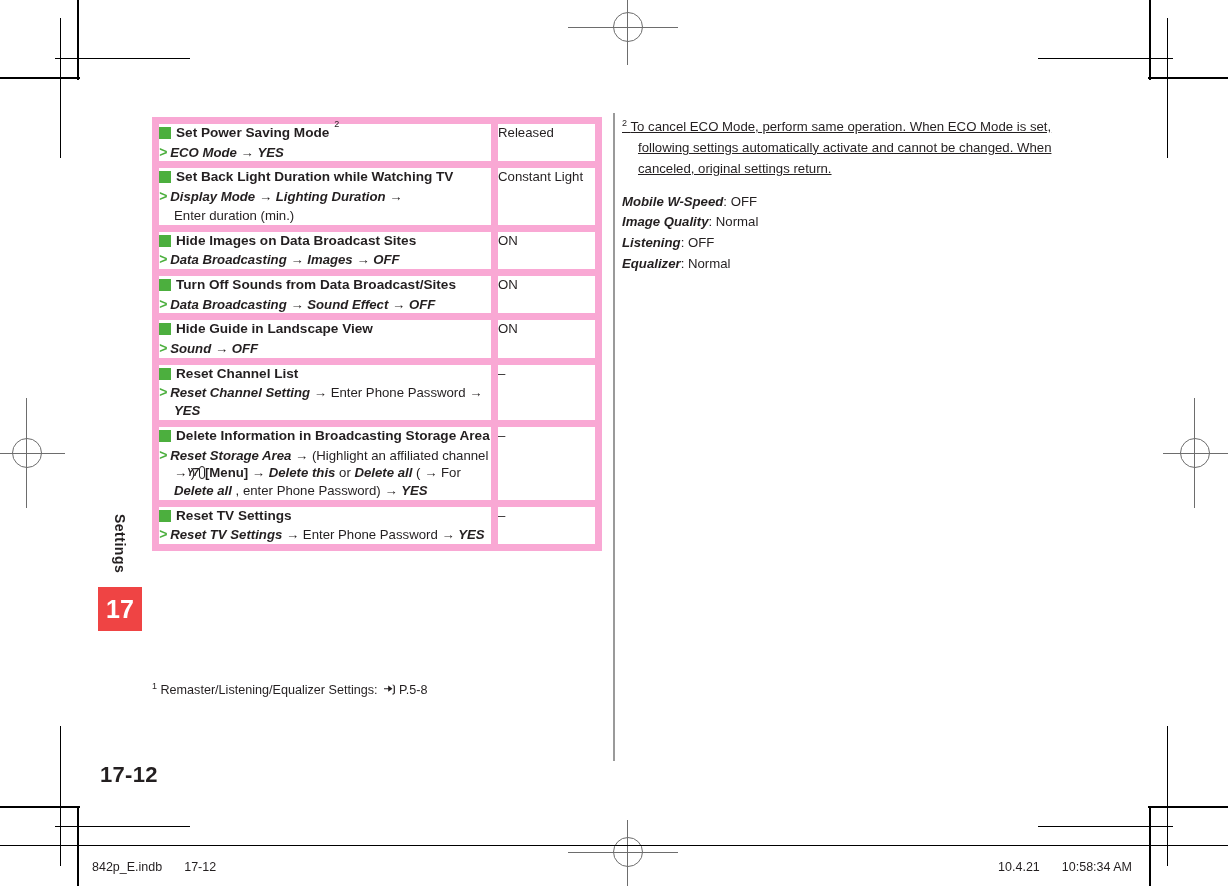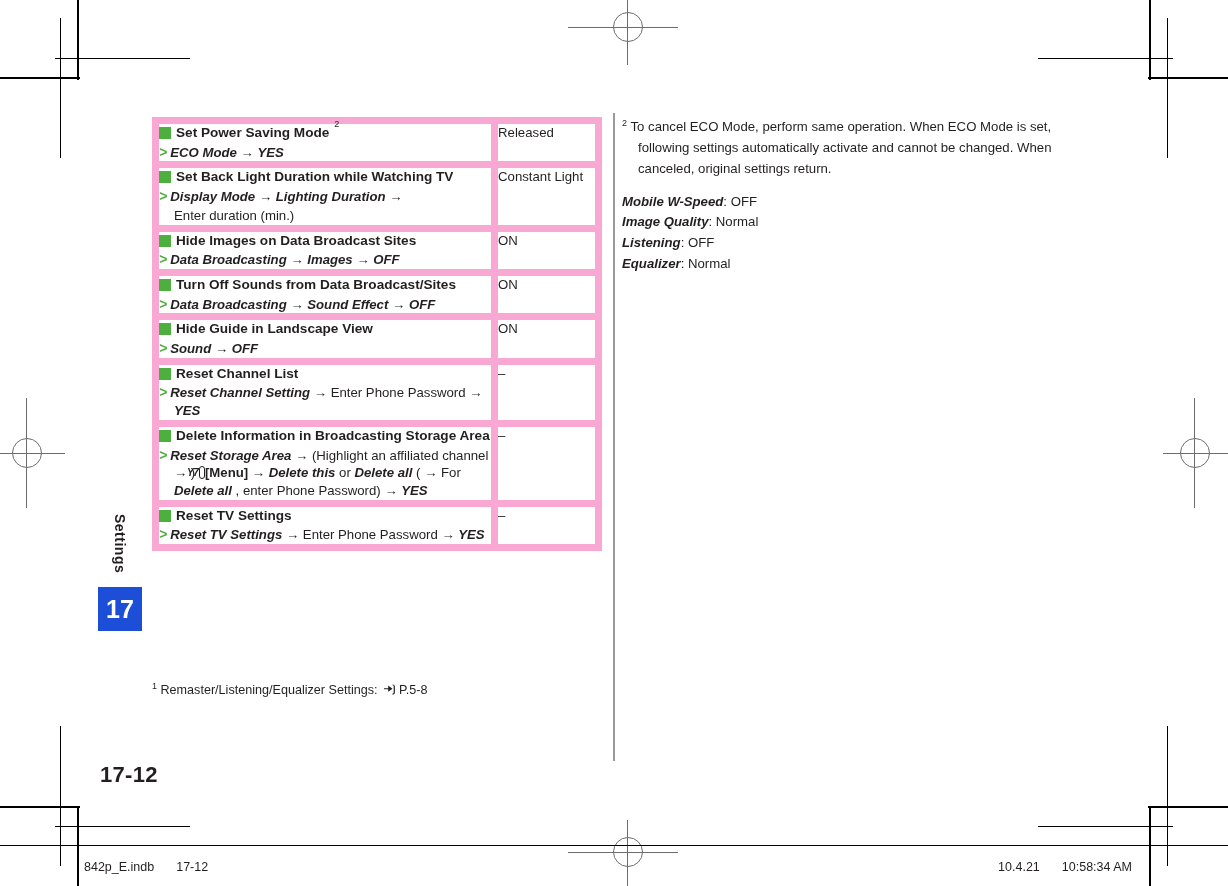--- a/index.html
+++ b/index.html
@@ -27,21 +27,21 @@
   .reg.tall .v{left:31px;height:110px;}
 
   
   .tab{position:absolute;left:98px;top:505px;width:44px;}
   .tab-label{
     writing-mode:vertical-rl;font-weight:bold;font-size:14px;
     letter-spacing:.5px;color:#231f20;height:78px;margin:0 auto;
     display:flex;align-items:flex-start;justify-content:center;
   }
   .tab-num{
-    width:44px;height:44px;background:#1d4ed8;color:#fff;
+    width:44px;height:44px;background:#ef4444;color:#fff;
     font-size:25px;font-weight:bold;display:flex;
     align-items:center;justify-content:center;margin-top:4px;
   }
 
   
   .col-divider{position:absolute;left:613px;top:113px;width:2px;height:648px;background:#9a9a9a;}
 
   
   .table{position:absolute;left:152px;top:117px;width:450px;border-collapse:collapse;}
   .table td{
@@ -74,29 +74,29 @@
   
   .fnote{position:absolute;left:152px;top:683px;font-size:12.6px;color:#231f20;}
   .fnote sup{font-size:9px;}
   .handico{display:inline-block;vertical-align:-2px;margin:0 1px 0 2px;}
 
   
   .pageno{position:absolute;left:100px;top:762px;font-size:22px;font-weight:bold;letter-spacing:.3px;}
 
   
   .rcol{position:absolute;left:622px;top:117px;width:450px;font-size:13.2px;line-height:1.58;}
-  .rcol .lead{padding-left:16px;text-indent:-16px;}
+  .rcol .lead{padding-left:16px;text-indent:-16px;text-decoration:underline;}
   .rcol sup{font-size:9px;}
   .kv{margin-top:12px;}
   .kv .k{font-weight:bold;font-style:italic;}
 
   
   .footer-rule{position:absolute;left:0;top:845px;width:1228px;height:1px;background:#000;}
   .footer{position:absolute;top:860px;font-size:12.5px;color:#231f20;font-family:"Liberation Sans",sans-serif;}
-  .footer.left{left:84px;}
+  .footer.left{left:92px;}
   .footer.right{right:96px;}
   .fsep{display:inline-block;width:22px;}
 </style>
 </head>
 <body>
 
 <div class="page">
 
   <div class="crop" style="left:0;top:77px;width:80px;height:2px;"></div>
   <div class="crop" style="left:77px;top:0;width:2px;height:80px;"></div>

